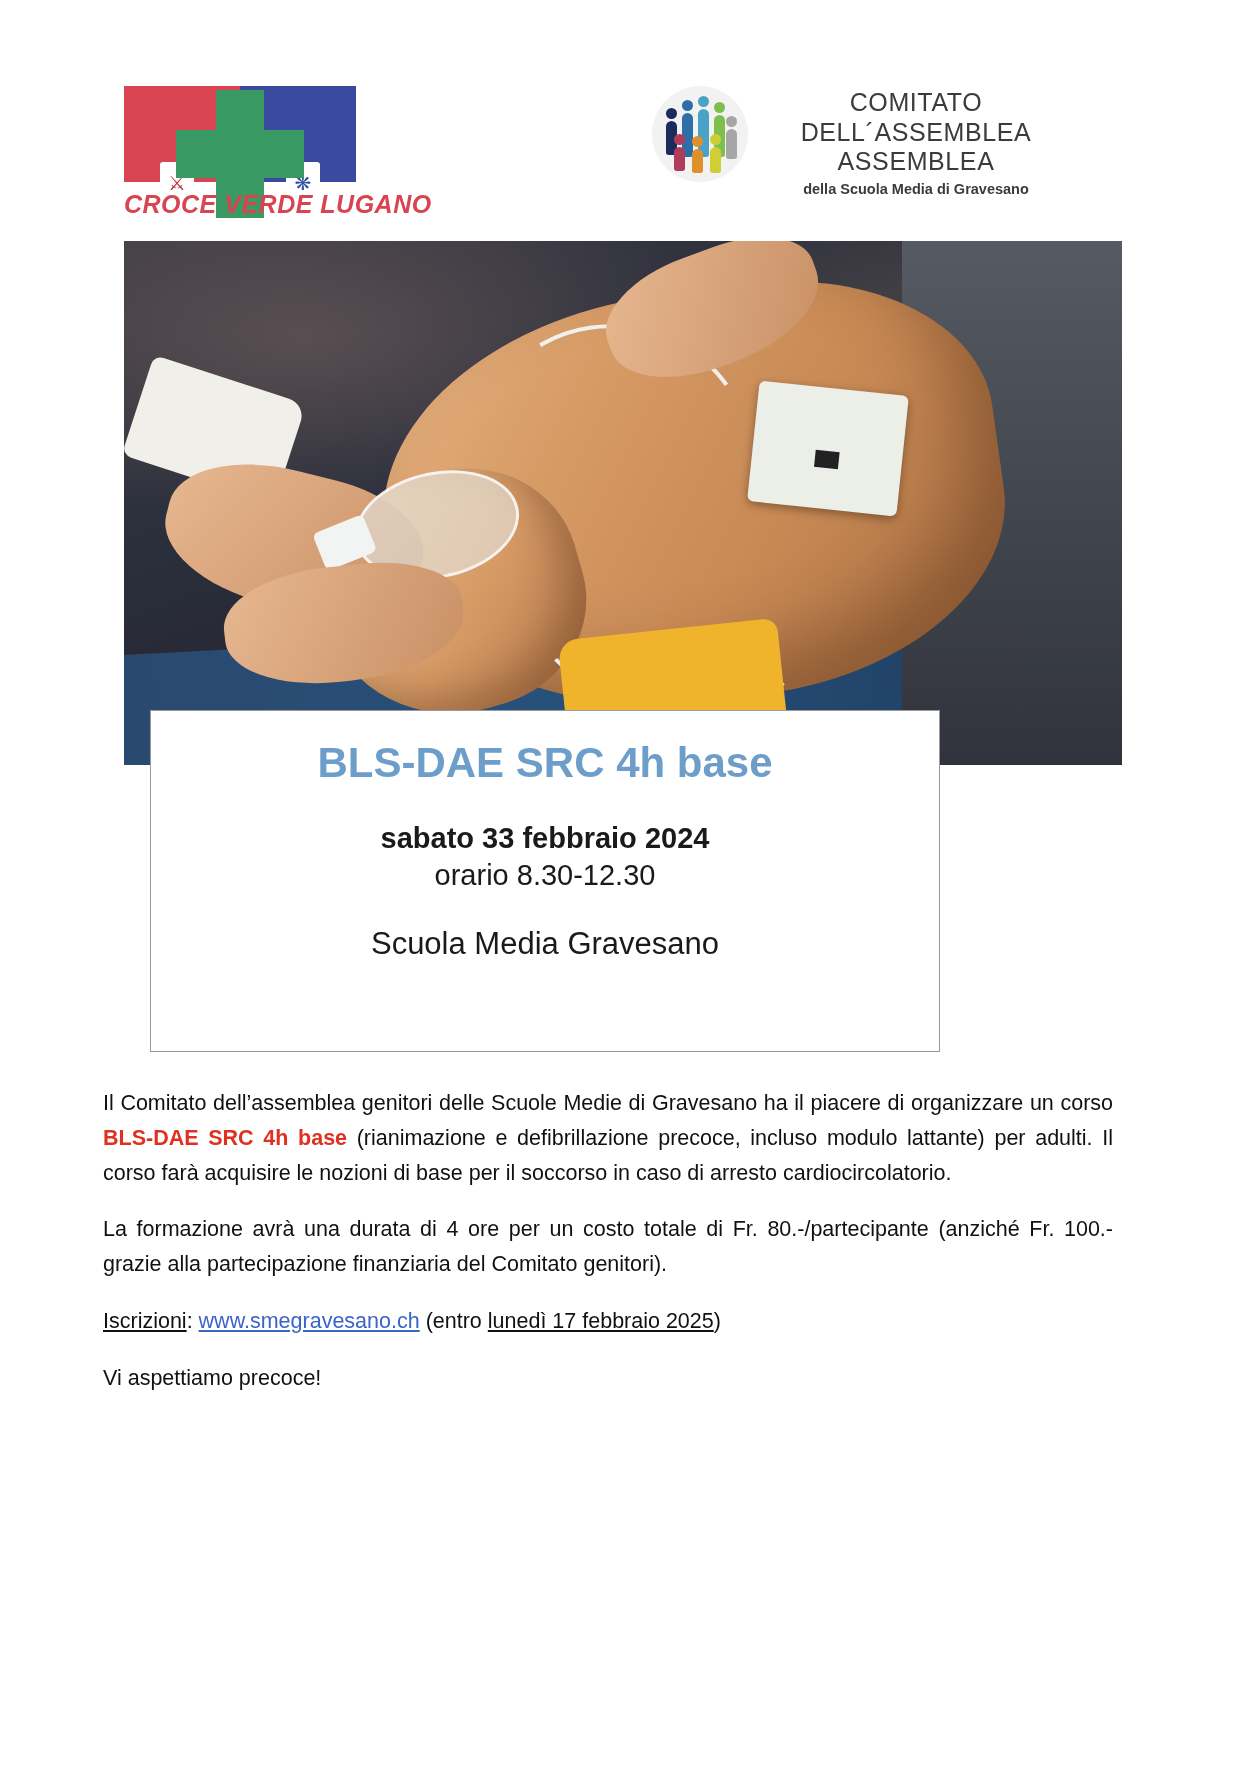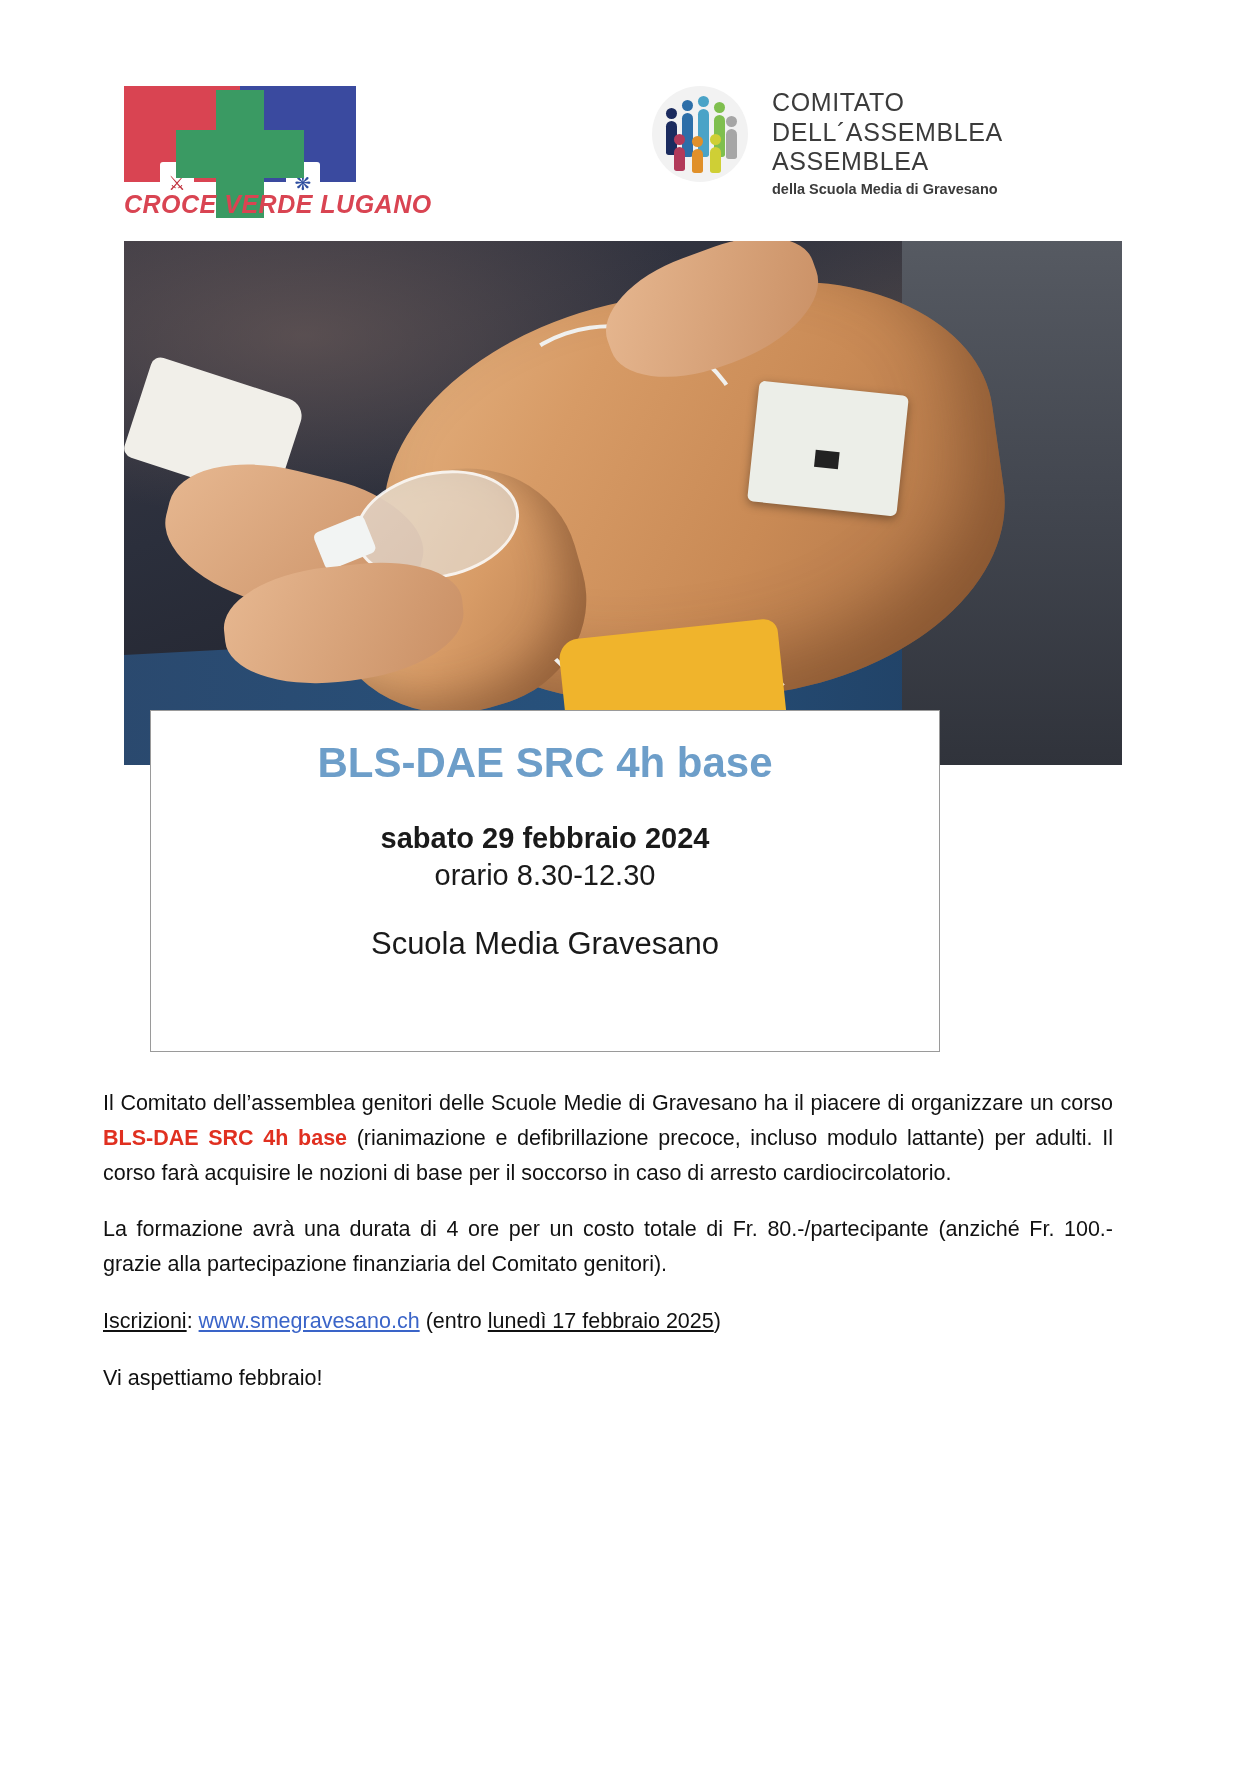--- a/index.html
+++ b/index.html
@@ -123,23 +123,24 @@
     border-radius: 6px 6px 3px 3px;
   }
   .cag-mark .head {
     position: absolute;
     width: 11px;
     height: 11px;
     border-radius: 50%;
   }
   .cag-text {
     position: absolute;
-    left: 120px;
+    left: 108px;
     top: 2px;
     width: 312px;
+    text-align: center;
   }
   .cag-text .l1,
   .cag-text .l2,
   .cag-text .l3 {
     font-size: 25px;
     letter-spacing: 0.6px;
     color: #3b3b3b;
     line-height: 1.18;
   }
   .cag-text .l4 {
@@ -428,26 +429,26 @@
   <div class="vest"></div>
   <div class="sleeve"></div>
   <div class="hand h3"></div>
   <div class="hand h1"></div>
   <div class="mask"></div>
   <div class="hand h2"></div>
 </div>
 
 <div class="titlebox">
   <div class="main-title">BLS-DAE SRC 4h base</div>
-  <div class="date">sabato 29 febbraio 2024</div>
+  <div class="date">sabato 33 febbraio 2024</div>
   <div class="time">orario 8.30-12.30</div>
   <div class="place">Scuola Media Gravesano</div>
 </div>
 
 <div class="content">
   <p><span>Il </span><b>Comitato dell’assemblea genitori delle Scuole Medie di Gravesano</b><span> ha il piacere di organizzare un corso </span><span class="red-bold">BLS-DAE SRC 4h base</span><span> (rianimazione e defibrillazione precoce, incluso modulo lattante) per </span><b>adulti</b><span>. Il corso farà acquisire le nozioni di base per il soccorso in caso di arresto cardiocircolatorio.</span></p>
 
   <p>La formazione avrà una durata di 4 ore per un costo totale di Fr. 80.-/partecipante (anziché Fr. 100.- grazie alla partecipazione finanziaria del Comitato genitori).</p>
 
   <p><span class="u">Iscrizioni</span><span>: </span><a class="link" href="#">www.smegravesano.ch</a><span> (entro </span><span class="u">lunedì 17 febbraio 2025</span><span>)</span></p>
 
-  <p class="last">Vi aspettiamo febbraio!</p>
+  <p class="last">Vi aspettiamo precoce!</p>
 </div>
 
 </body></html>

